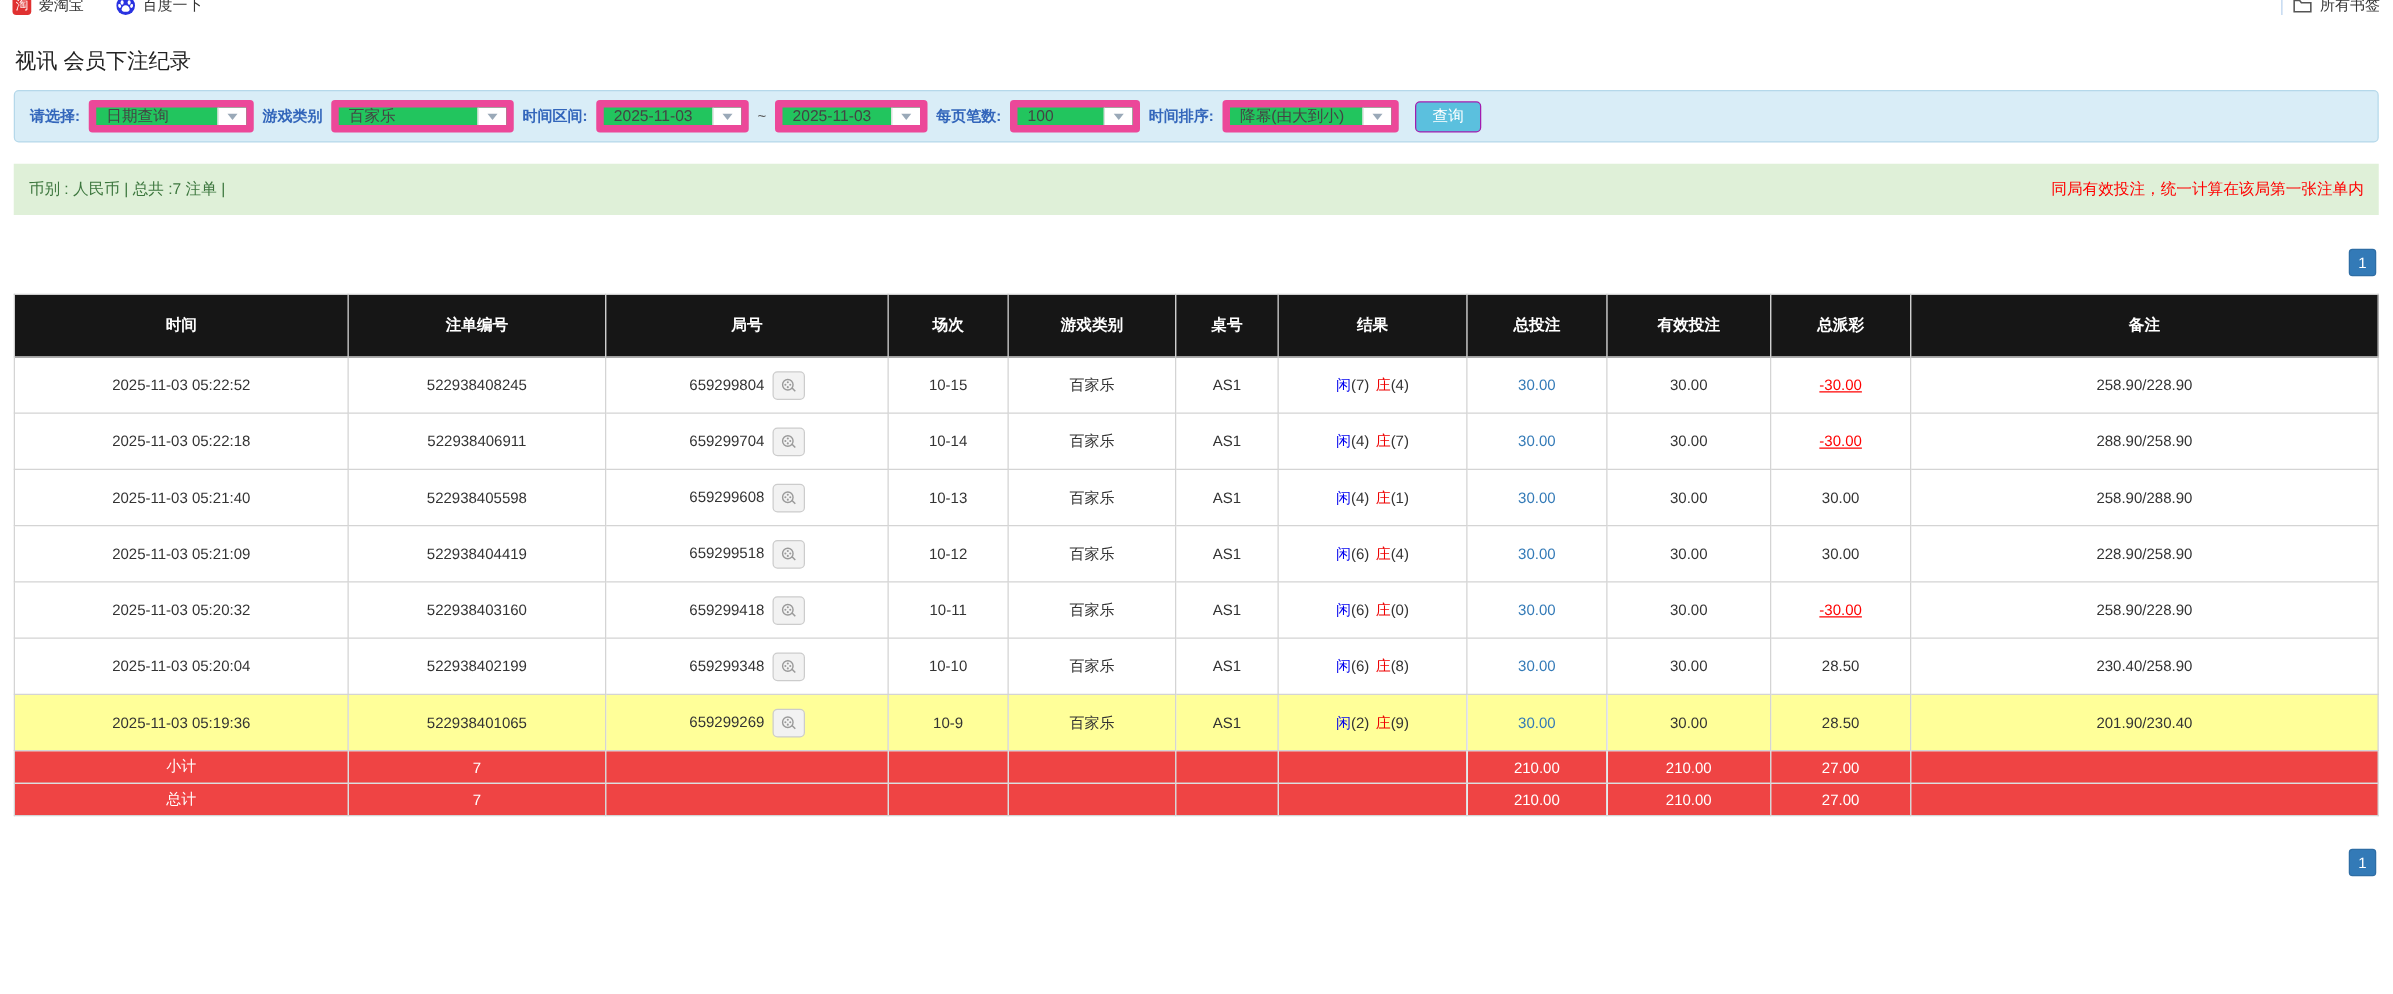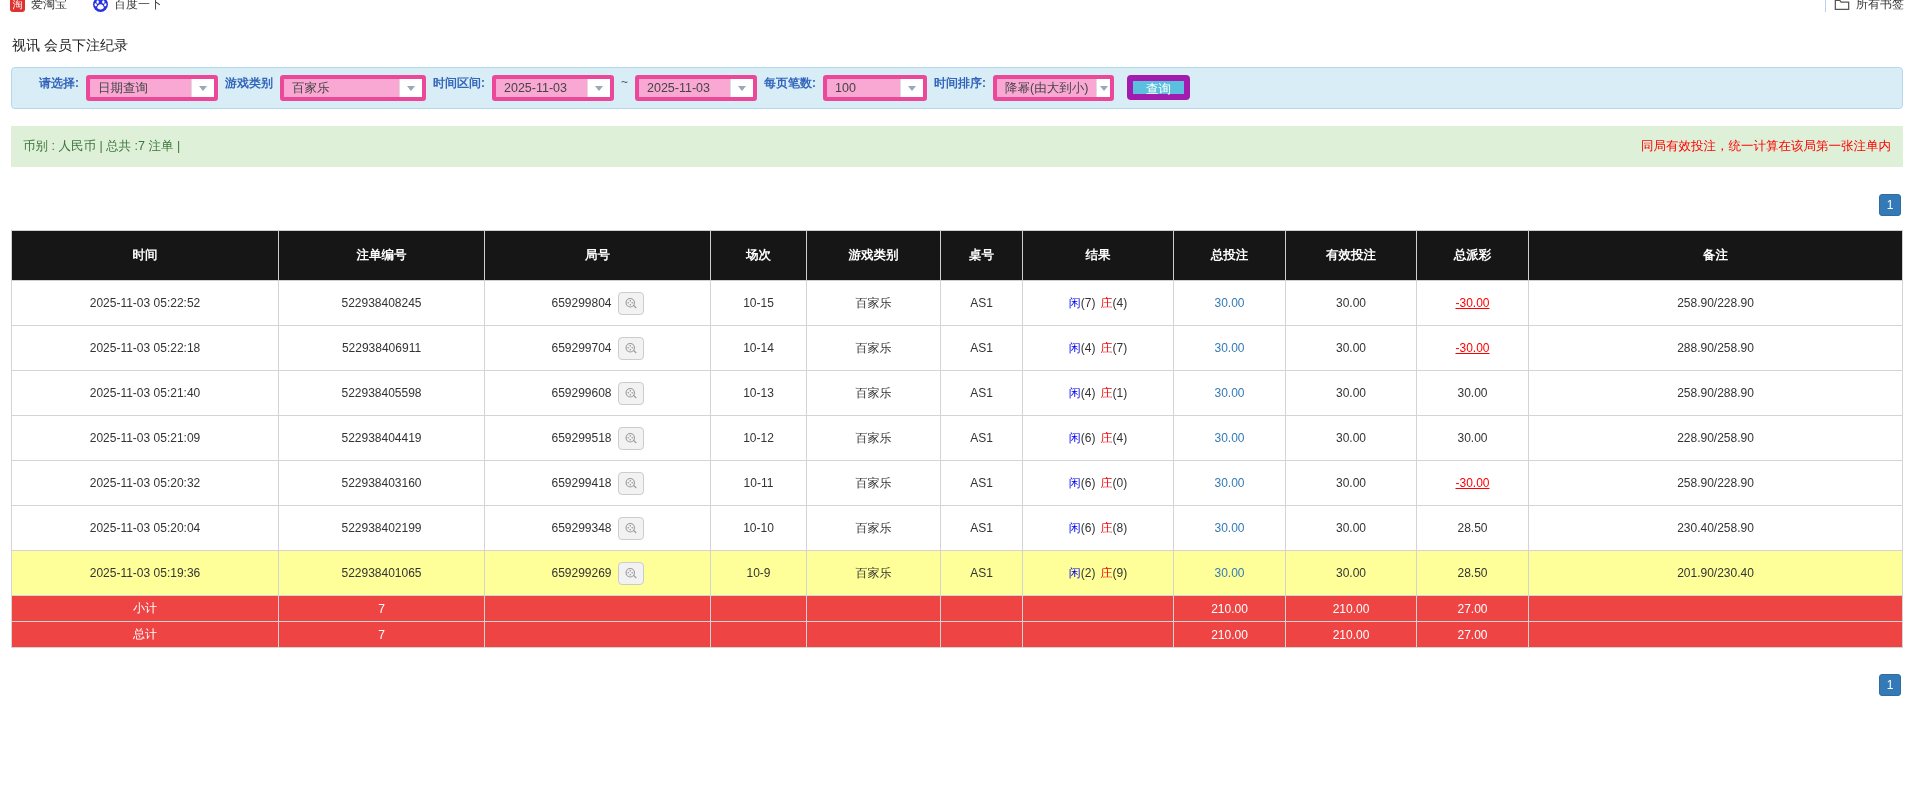--- a/index.html
+++ b/index.html
@@ -18,41 +18,41 @@
   }
   .bm-item { display:flex; align-items:center; gap:6px; color:#333; font-size:12px; cursor:pointer; }
   .bm-badge {
     width:15px; height:15px; border-radius:3px; background:#e03131; color:#fff;
     font-size:10px; line-height:15px; text-align:center; flex:0 0 auto;
   }
   .bm-right { margin-left:auto; display:flex; align-items:center; gap:8px; }
   .bm-sep { width:1px; height:15px; background:#b9d2ee; }
 
   
-  .page-title { font-size:14px; font-weight:400; color:#222; margin:24px 0 12px 12px; }
+  .page-title { font-size:17px; font-weight:400; color:#222; margin:24px 0 12px 12px; }
 
   
   .filter-panel {
     margin:0 11px; background:#d9edf7; border:1px solid #b5d8ea; border-radius:4px;
-    padding:7px 27px; display:flex; gap:7px; height:42px;
+    padding:7px 12px; display:flex; align-items:center; gap:7px; height:42px;
   }
   .f-label { color:#3366bb; font-weight:bold; font-size:12px; white-space:nowrap; }
   .combobox {
-    display:flex; align-items:stretch; background:#f9a8d4; border:4px solid #ec4899;
+    display:flex; align-items:stretch; background:#22c55e; border:6px solid #ec4899;
     border-radius:3px; height:26px; overflow:hidden; cursor:pointer;
   }
   .combobox .cb-value { padding:0 8px; display:flex; align-items:center; color:#444; font-size:12.5px; white-space:nowrap; }
   .combobox .cb-arrow {
     width:23px; border-left:1px solid #ddd; background:#fff;
     display:flex; align-items:center; justify-content:center;
   }
   .cb-arrow .tri { width:0; height:0; border-left:4px solid transparent; border-right:4px solid transparent; border-top:5px solid #9aa9b8; }
   .tilde { color:#555; }
   .query-btn {
-    background:#5bc0de; border:6px solid #a21caf; color:#fff; border-radius:4px;
+    background:#5bc0de; border:1px solid #a21caf; color:#fff; border-radius:4px;
     height:25px; padding:0 13px; font-size:12.5px; cursor:pointer; margin-left:6px;
   }
 
   
   .summary-bar {
     margin:17px 11px 16px; background:#dff0d8; padding:12px 12px;
     display:flex; justify-content:space-between; align-items:center;
   }
   .summary-left { color:#3c763d; font-size:12.5px; }
   .summary-right { color:#ff0000; font-size:12.5px; }
@@ -163,21 +163,21 @@
 
   <span class="f-label">每页笔数:</span>
   <div class="combobox" style="width:104px">
     <span class="cb-value" style="flex:1">100</span>
     <span class="cb-arrow">
         <span class="tri"></span>
       </span>
   </div>
 
   <span class="f-label">时间排序:</span>
-  <div class="combobox" style="width:121px">
+  <div class="combobox" style="width:141px">
     <span class="cb-value" style="flex:1">降幂(由大到小)</span>
     <span class="cb-arrow">
         <span class="tri"></span>
       </span>
   </div>
 
   <button class="query-btn">查询</button>
 </div>
 
 <div class="summary-bar">

